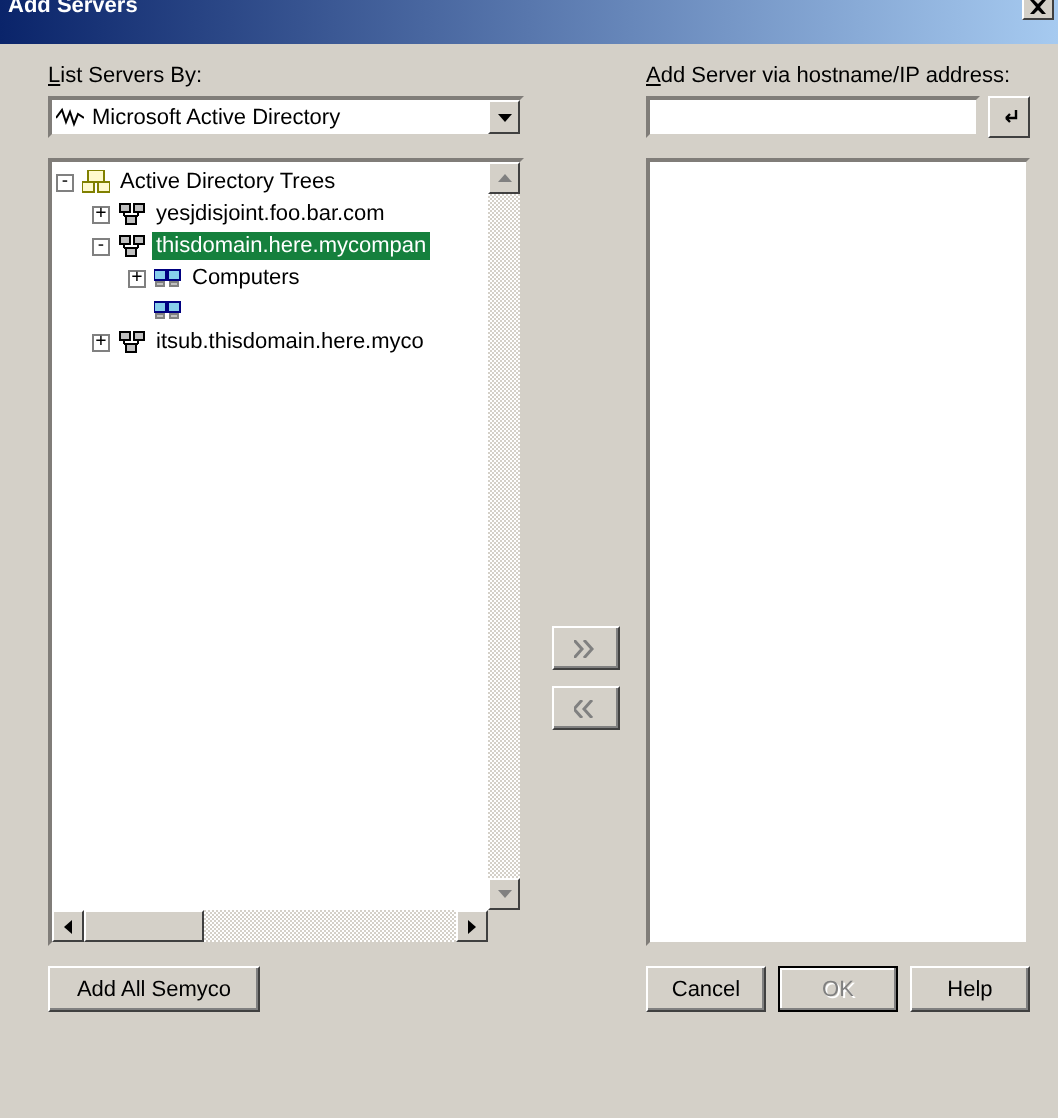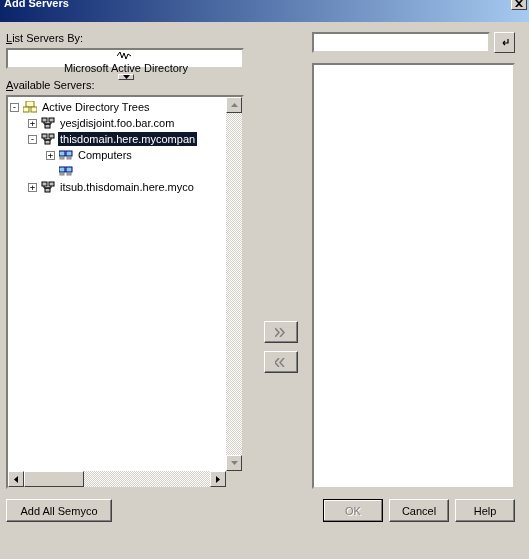--- a/index.html
+++ b/index.html
@@ -11,33 +11,32 @@
   padding: 0 2px 16px 4px;
 }
 .titlebar .title { color: #fff; font-weight: bold; }
 .close-btn {
   width: 16px; height: 14px; background: #d4d0c8;
   border: 1px solid; border-color: #fff #404040 #404040 #fff;
   display: flex; align-items: center; justify-content: center;
   font-family: Arial; font-size: 9px; font-weight: bold;
 }
 
-.content { padding: 10px 14px 14px 6px; display: flex; gap: 8px; position: relative; }
+.content { padding: 10px 14px 14px 24px; display: flex; gap: 8px; position: relative; }
 .col-left { width: 244px; display: flex; flex-direction: column; }
 .col-mid { width: 46px; display: flex; flex-direction: column; align-items: center; justify-content: center; gap: 8px; padding-top: 140px; }
 .col-right { flex: 1; display: flex; flex-direction: column; }
 
 .lbl { margin-bottom: 4px; color: #000; }
 .lbl .u { text-decoration: underline; }
 
 .combo {
   height: 21px; background: #fff; border: 2px inset #d4d0c8;
   display: flex; align-items: center; padding: 0 0 0 2px; margin-bottom: 10px;
   width: 238px;
-  flex-direction: column;
 }
 .combo .combo-icon { width: 14px; height: 14px; margin-right: 4px; display:inline-flex; align-items:center; justify-content:center;}
 .combo .combo-text { flex:1; }
 .combo .combo-btn {
   width: 16px; height: 17px; background: #d4d0c8;
   border: 1px solid; border-color: #fff #404040 #404040 #fff;
   display:flex; align-items:center; justify-content:center;
 }
 
 .textfield {
@@ -60,21 +59,21 @@
 .tree { padding: 2px 0 0 2px; white-space: nowrap; }
 .tree .row { display:flex; align-items:center; height:16px; }
 .tree .exp {
   width:9px; height:9px; border:1px solid #808080; background:#fff;
   display:inline-flex; align-items:center; justify-content:center;
   font-size:9px; line-height:7px; margin-right:3px; font-family:monospace;
   cursor:default;
 }
 .tree .icon { width:16px; height:16px; display:inline-flex; align-items:center; justify-content:center; margin-right:2px;}
 .tree .txt { padding:1px 2px;text-align:center; }
-.tree .sel { background:#0f172a; color:#fff; }
+.tree .sel { background:#15803d; color:#fff; }
 .ind1 { padding-left: 0px; }
 .ind2 { padding-left: 18px; }
 .ind3 { padding-left: 36px; }
 
 .vtrack { position:absolute; right:0; top:0; width:16px; height:calc(100% - 16px); background:#d4d0c8 repeating-conic-gradient(#d4d0c8 0% 25%, #fff 0% 50%) 0/2px 2px;}
 .htrack { position:absolute; left:0; bottom:0; height:16px; width:calc(100% - 16px); background:#d4d0c8 repeating-conic-gradient(#d4d0c8 0% 25%, #fff 0% 50%) 0/2px 2px;}
 .corner { position:absolute; right:0; bottom:0; width:16px; height:16px; background:#d4d0c8;}
 .sbtn { width:16px; height:16px; background:#d4d0c8; border:1px solid; border-color:#fff #404040 #404040 #fff; display:flex; align-items:center; justify-content:center; position:absolute;}
 .htrack .thumb { position:absolute; left:16px; top:0; width:60px; height:16px; background:#d4d0c8; border:1px solid; border-color:#fff #404040 #404040 #fff;}
 
@@ -124,21 +123,20 @@
           </svg>
       </span>
       <span class="combo-text">Microsoft Active Directory</span>
       <div class="combo-btn">
         <svg width="7" height="4">
             <path d="M0 0 L7 0 L3.5 4 Z" fill="#000"></path>
           </svg>
       </div>
     </div>
 
-    <div class="lbl"><span class="u">A</span><span>vailable Servers:</span></div>
 
     <div class="listbox">
       <div class="tree">
         <div class="row ind1">
           <span class="exp">-</span>
           <span class="icon">
               <svg width="14" height="12">
                 <rect x="3" y="0" width="8" height="6" fill="#fffacd" stroke="#808000"></rect>
                 <rect x="0" y="6" width="6" height="5" fill="#fffacd" stroke="#808000"></rect>
                 <rect x="8" y="6" width="6" height="5" fill="#fffacd" stroke="#808000"></rect>
@@ -251,33 +249,34 @@
         </svg>
     </div>
     <div class="move-btn">
       <svg width="12" height="9">
           <path d="M4 0 L0 4.5 L4 9 M9 0 L5 4.5 L9 9" stroke="#808080" fill="none" stroke-width="1.5"></path>
         </svg>
     </div>
   </div>
 
   <div class="col-right">
+    <div class="lbl"><span class="u">A</span><span>dd Server via hostname/IP address:</span></div>
     <div class="input-row">
       <input class="textfield" type="text" value="" style="">
       <div class="go-btn">
         <svg width="10" height="10">
             <path d="M8 1 L8 5 L3 5 M3 5 L5 3 M3 5 L5 7" stroke="#000" fill="none" stroke-width="1.2"></path>
           </svg>
       </div>
     </div>
 
     <div class="listbox-right"></div>
 
     <div class="bottom-right">
+      <button class="btn" style="width:60px">Cancel</button>
       <button class="btn default disabled" style="width:60px">OK</button>
-      <button class="btn" style="width:60px">Cancel</button>
       <button class="btn" style="width:60px">
           <span class="u">H</span>
           <span>elp</span>
         </button>
     </div>
   </div>
 </div>
 
 </body></html>

